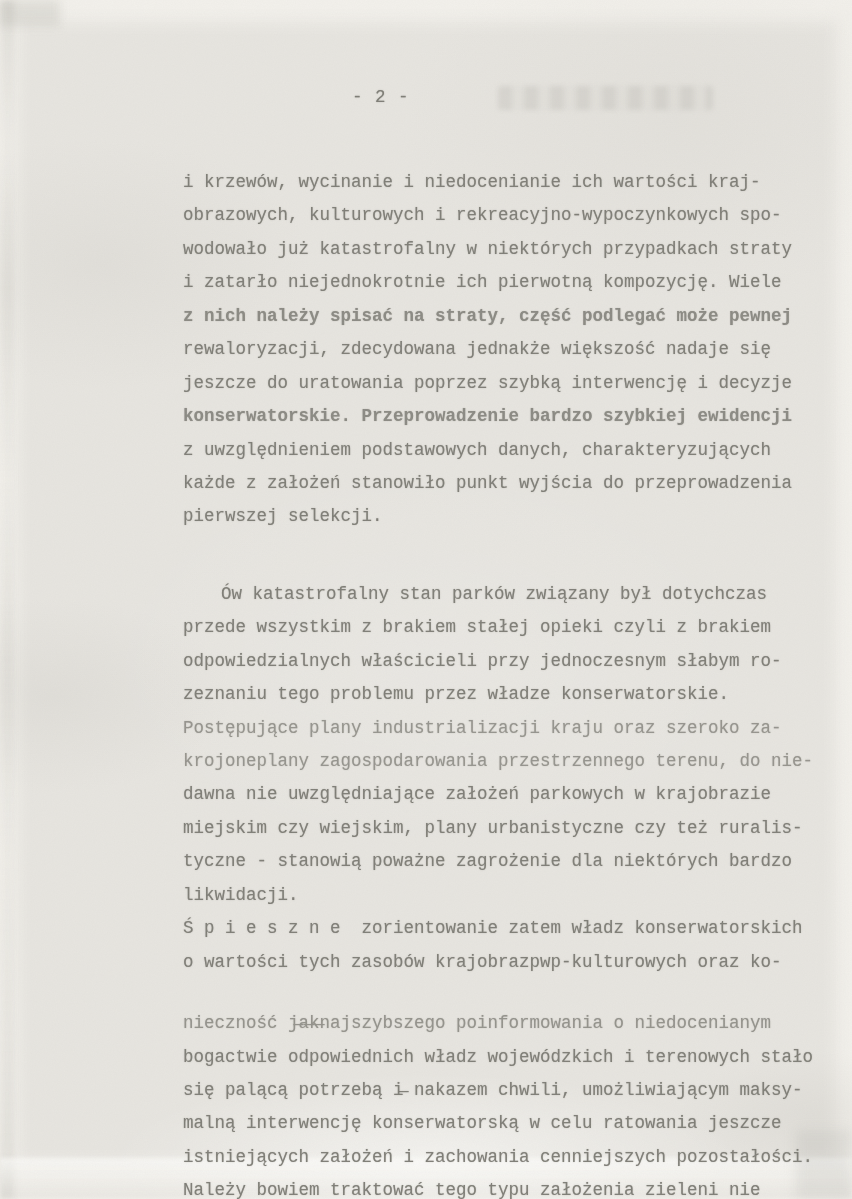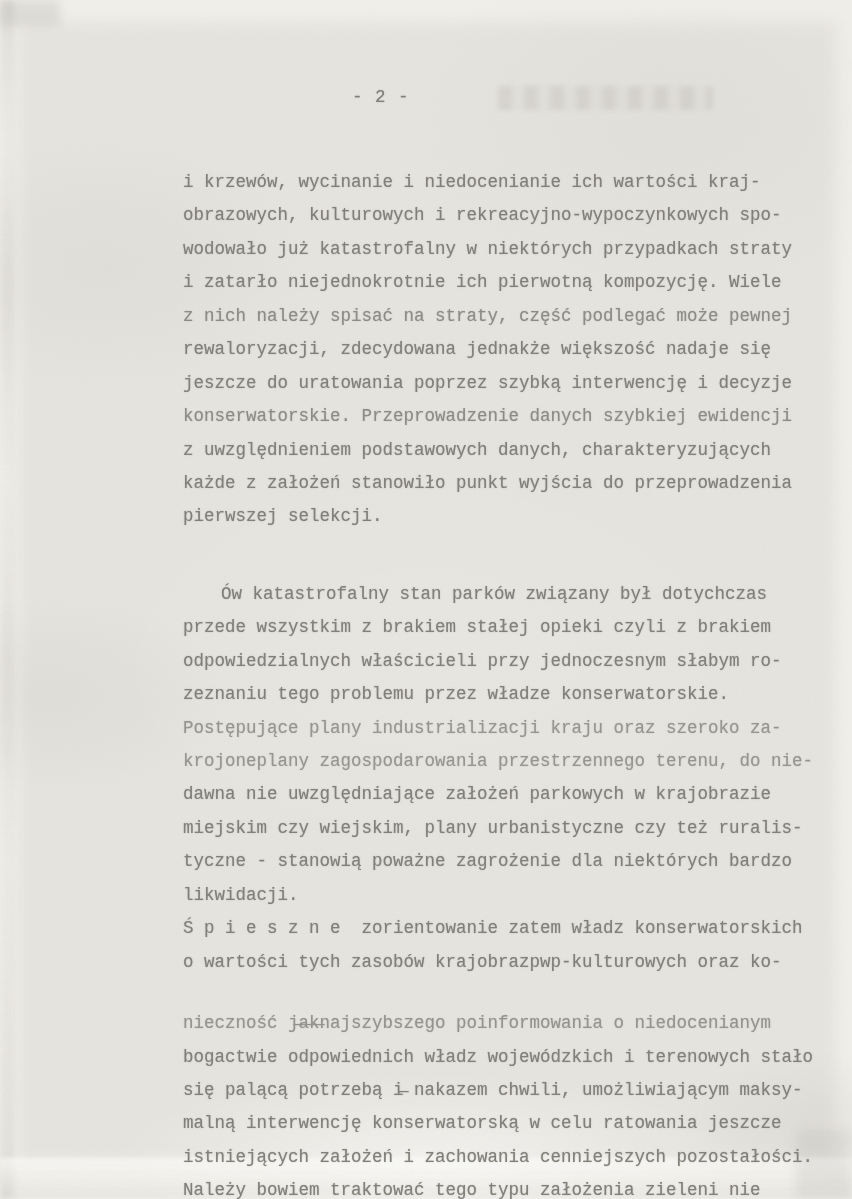--- a/index.html
+++ b/index.html
@@ -74,21 +74,21 @@
     position:absolute;left:183px;top:166px;width:660px;
     font-size:17.5px;color:#7d7c75;
     filter:blur(.33px);
     text-shadow:0 0 1.2px rgba(110,108,100,.5);
   }
   .line{height:33.45px;line-height:33.45px;white-space:pre;}
   .line.indent{padding-left:38px;margin-top:44px;}
   
   .line:nth-child(16),.line:nth-child(17){opacity:.78;}
   .line:nth-child(24),.line:nth-child(30){opacity:.8;margin-top:28px;}
-  .line:nth-child(5),.line:nth-child(8){opacity:.88;}
+  .line:nth-child(5),.line:nth-child(8){opacity:.88;font-weight:bold;}
 </style>
 </head>
 <body>
 
 <div class="scan">
 
   <div class="paper"></div>
   <div class="mottle"></div>
 
   <div class="artifact a-left-edge"></div>
@@ -101,21 +101,21 @@
 
   <div class="text-block">
 
   <div class="line">i krzewów, wycinanie i niedocenianie ich wartości kraj-</div>
       <div class="line">obrazowych, kulturowych i rekreacyjno-wypoczynkowych spo-</div>
       <div class="line">wodowało już katastrofalny w niektórych przypadkach straty</div>
       <div class="line">i zatarło niejednokrotnie ich pierwotną kompozycję. Wiele</div>
       <div class="line">z nich należy spisać na straty, część podlegać może pewnej</div>
       <div class="line">rewaloryzacji, zdecydowana jednakże większość nadaje się</div>
       <div class="line">jeszcze do uratowania poprzez szybką interwencję i decyzje</div>
-      <div class="line">konserwatorskie. Przeprowadzenie danych szybkiej ewidencji</div>
+      <div class="line">konserwatorskie. Przeprowadzenie bardzo szybkiej ewidencji</div>
       <div class="line">z uwzględnieniem podstawowych danych, charakteryzujących</div>
       <div class="line">każde z założeń stanowiło punkt wyjścia do przeprowadzenia</div>
       <div class="line">pierwszej selekcji.</div>
       <div class="line indent">Ów katastrofalny stan parków związany był dotychczas</div>
       <div class="line">przede wszystkim z brakiem stałej opieki czyli z brakiem</div>
       <div class="line">odpowiedzialnych właścicieli przy jednoczesnym słabym ro-</div>
       <div class="line">zeznaniu tego problemu przez władze konserwatorskie.</div>
       <div class="line">Postępujące plany industrializacji kraju oraz szeroko za-</div>
       <div class="line">krojoneplany zagospodarowania przestrzennego terenu, do nie-</div>
       <div class="line">dawna nie uwzględniające założeń parkowych w krajobrazie</div>

